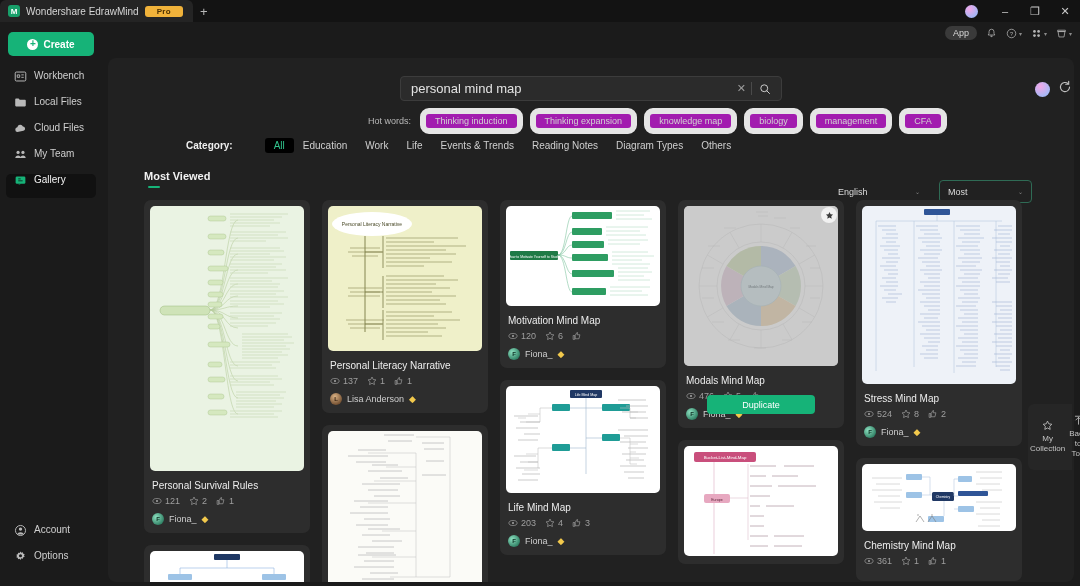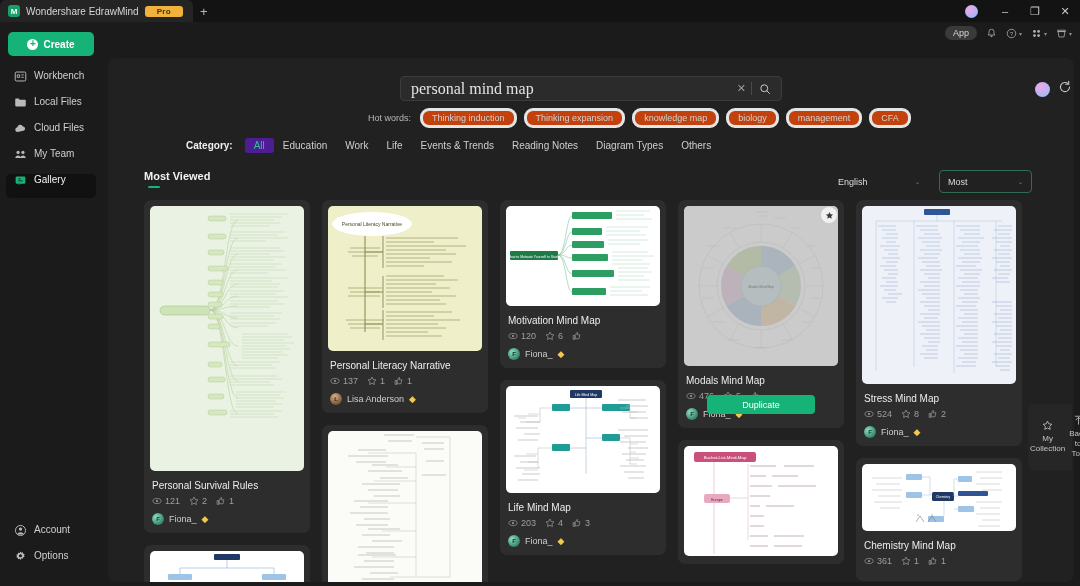--- a/index.html
+++ b/index.html
@@ -90,57 +90,57 @@
   
   .search-wrap {
     position: absolute; left: 292px; top: 18px; width: 382px; height: 25px;
   }
   .search-box {
     width: 100%; height: 100%; background: #2b2b2b; border: 1px solid #3c3c3c;
     border-radius: 4px; display: flex; align-items: center; padding: 0 6px 0 10px;
   }
   .search-input {
     flex: 1; background: transparent; border: none; outline: none;
-    color: #e3e3e3; font-size: 16px; font-family: Liberation Serif, serif;
+    color: #e3e3e3; font-size: 13px; font-family: Liberation Sans, sans-serif;
   }
   .clear-x { color: #9a9a9a; font-size: 11px; padding: 0 5px; }
   .sep-v { width: 1px; height: 13px; background: #4a4a4a; }
   .search-go { padding: 0 4px 0 7px; display: flex; align-items: center; }
 
   .hotwords {
     position: absolute; left: 260px; top: 50px; display: flex; align-items: center; gap: 7px;
     font-size: 9px;
   }
   .hot-label { color: #b8b8b8; font-size: 9px; margin-right: 2px; }
   .chip {
-    background: #c2410c; border: 3px solid #e5e5e5; border-radius: 9px;
+    background: #a21caf; border: 6px solid #e5e5e5; border-radius: 9px;
     padding: 2px 9px; color: #d2d2d2; font-size: 9px; white-space: nowrap;
   }
 
   
   .cats {
     position: absolute; left: 36px; top: 80px; display: flex; align-items: center; gap: 0;
     font-size: 10px;
   }
   .cats-label { font-weight: bold; color: #efefef; margin-right: 12px; font-size: 10px; padding-left: 42px; }
   .cat {
     padding: 2px 9px; color: #cfcfcf; font-size: 10px; border-radius: 3px;
   }
-  .cat.active { background: #4c1d95; color: #31c48d; }
+  .cat.active { background: #000000; color: #31c48d; margin-left: 20px; }
 
   .section-title {
     position: absolute; left: 36px; top: 112px; font-size: 11px; font-weight: bold; color: #f2f2f2;
   }
   .section-underline {
     position: absolute; left: 40px; top: 128px; width: 12px; height: 2px;
     background: #16b378; border-radius: 1px;
   }
 
   .filters {
-    position: absolute; right: 42px; top: 112px; display: flex; align-items: center; gap: 10px;
+    position: absolute; right: 42px; top: 122px; display: flex; align-items: center; gap: 10px;
   }
   .select {
     width: 93px; height: 23px; border-radius: 4px; background: transparent;
     border: 1px solid #3d3d3d; display: flex; align-items: center;
     padding: 0 8px; font-size: 9px; color: #dcdcdc; justify-content: space-between;
   }
   .select.plain { border-color: transparent; width: 100px; }
   .select.accent { border-color: #2f6b55; }
 
   

